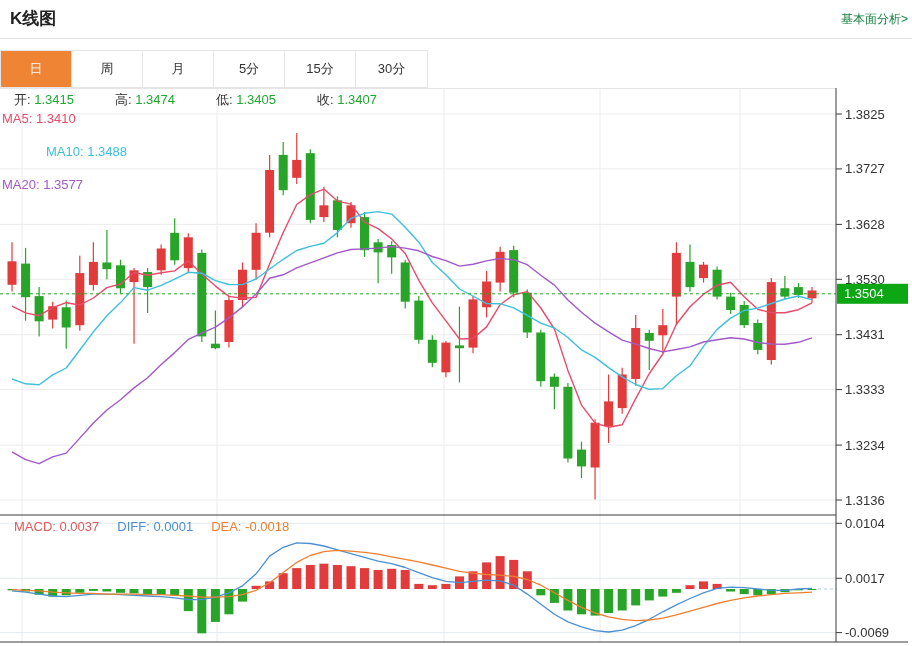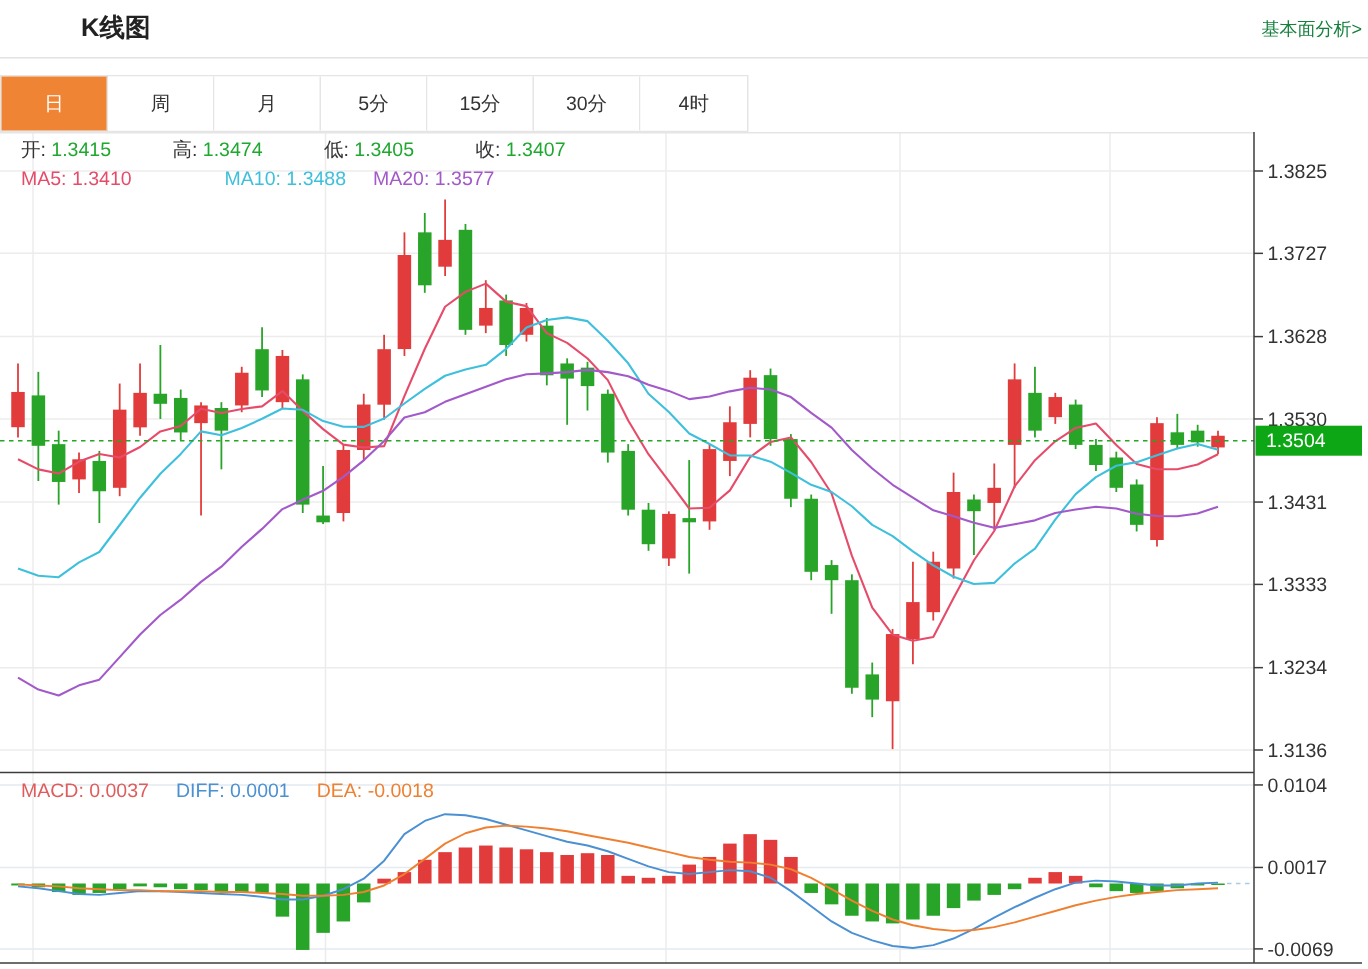--- a/index.html
+++ b/index.html
@@ -1,47 +1,46 @@
 <!DOCTYPE html>
 <html><head>
 <meta charset="utf-8">
 <style>
   * { margin:0; padding:0; box-sizing:border-box; }
   body { background:#fff; font-family:"Liberation Sans","DejaVu Sans",sans-serif; }
   .page { position:relative; width:912px; height:646px; background:#fff; overflow:hidden; }
-  .title { position:absolute; left:10px; top:7px; font-size:17px; font-weight:bold; color:#222;margin-left:44px; }
+  .title { position:absolute; left:10px; top:7px; font-size:17px; font-weight:bold; color:#222; }
   .fa-link { position:absolute; right:4px; top:11px; font-size:12px; color:#15803d; text-decoration:none; cursor:pointer; }
   .hdr-divider { position:absolute; left:0; top:38px; width:912px; height:1px; background:#e2e2e2; }
   .tabs { position:absolute; left:0; top:50px; height:38px; display:flex; border:1px solid #e5e5e5; }
   .tab { width:71px; height:36px; line-height:36px; text-align:center; font-size:13px; color:#333;
          border-right:1px solid #e5e5e5; cursor:pointer; background:#fff; }
   .tab:last-child { border-right:none; }
   .tab.active { background:#ef8435; color:#fff; }
   #chart-svg { position:absolute; left:0; top:88px; font-family:"Liberation Sans","DejaVu Sans",sans-serif; }
   .legend { position:absolute; display:flex; gap:18px; font-size:13px; white-space:nowrap; }
   .legend-ohlc { left:14px; top:91px;gap:41px; }
-  .legend-ma { left:14px; top:111px; }
+  .legend-ma { left:2px; top:111px;flex-direction:column; }
   .legend-macd { left:14px; top:519px; }
 </style>
 </head>
 <body>
 
 <div class="page">
   <div class="title">K线图</div>
   <a class="fa-link">基本面分析&gt;</a>
   <div class="hdr-divider"></div>
 
   <div class="tabs" id="tabs">
       <div class="tab active">日</div>
       <div class="tab">周</div>
       <div class="tab">月</div>
       <div class="tab">5分</div>
       <div class="tab">15分</div>
       <div class="tab">30分</div>
-      <div class="tab">4时</div>
     </div>
 
   <svg id="chart-svg" width="912" height="558">
       <line x1="22" y1="0" x2="22" y2="554" stroke="#ececec"></line>
       <line x1="217" y1="0" x2="217" y2="554" stroke="#ececec"></line>
       <line x1="444" y1="0" x2="444" y2="554" stroke="#ececec"></line>
       <line x1="600" y1="0" x2="600" y2="554" stroke="#ececec"></line>
       <line x1="740" y1="0" x2="740" y2="554" stroke="#ececec"></line>
       <line x1="0" y1="26.0" x2="836" y2="26.0" stroke="#ececec"></line>
       <line x1="0" y1="80.9" x2="836" y2="80.9" stroke="#ececec"></line>

